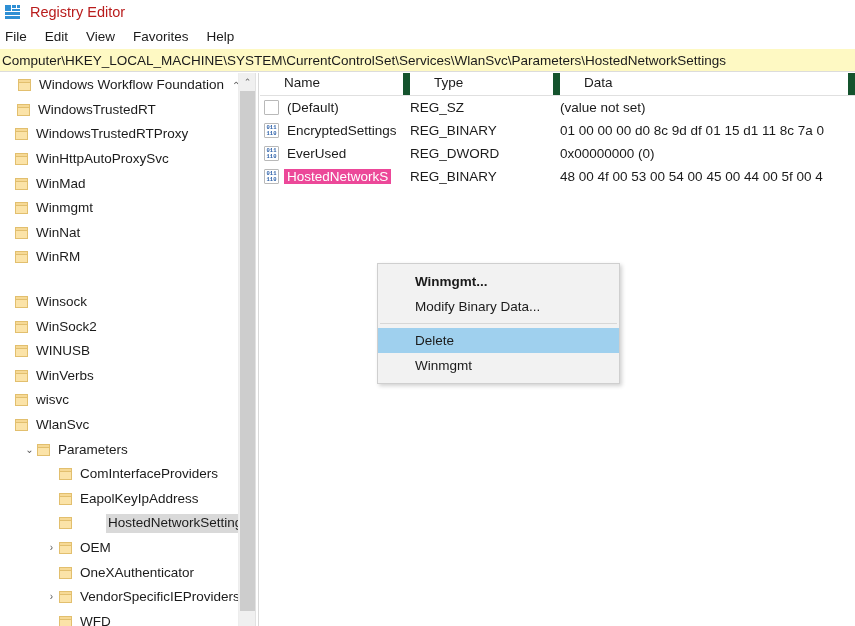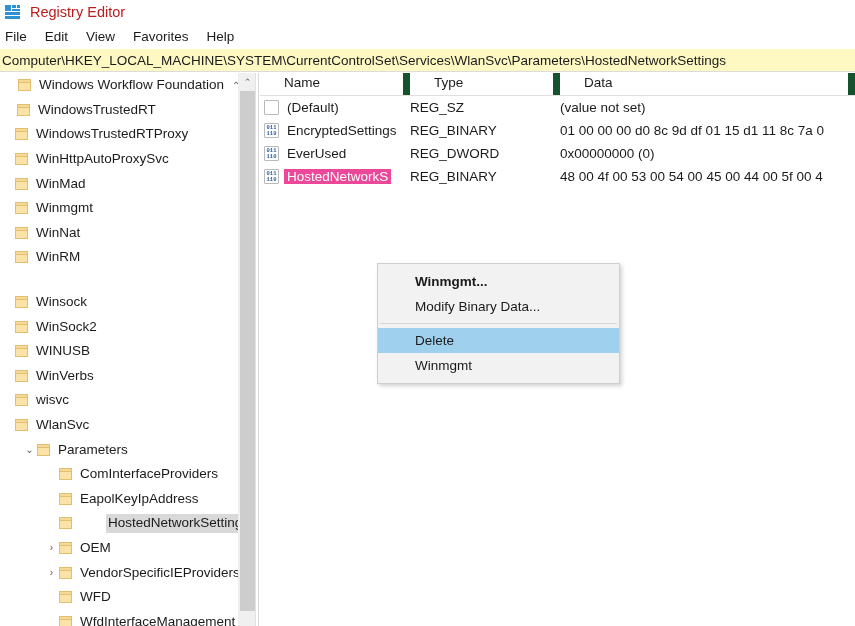--- a/index.html
+++ b/index.html
@@ -433,20 +433,28 @@
           </span>
           <span class="tree-label">HostedNetworkSettings</span>
         </div>
         <div class="tree-row" style="padding-left: 44px;">
           <span class="chev">›</span>
           <span class="folder">
             <span class="back"></span>
             <span class="front"></span>
           </span>
           <span class="tree-label">OEM</span>
+        </div>
+        <div class="tree-row" style="padding-left: 44px;">
+          <span class="chev"></span>
+          <span class="folder">
+            <span class="back"></span>
+            <span class="front"></span>
+          </span>
+          <span class="tree-label">OneXAuthenticator</span>
         </div>
         <div class="tree-row" style="padding-left: 44px;">
           <span class="chev">›</span>
           <span class="folder">
             <span class="back"></span>
             <span class="front"></span>
           </span>
           <span class="tree-label">VendorSpecificIEProviders</span>
         </div>
         <div class="tree-row" style="padding-left: 44px;">

